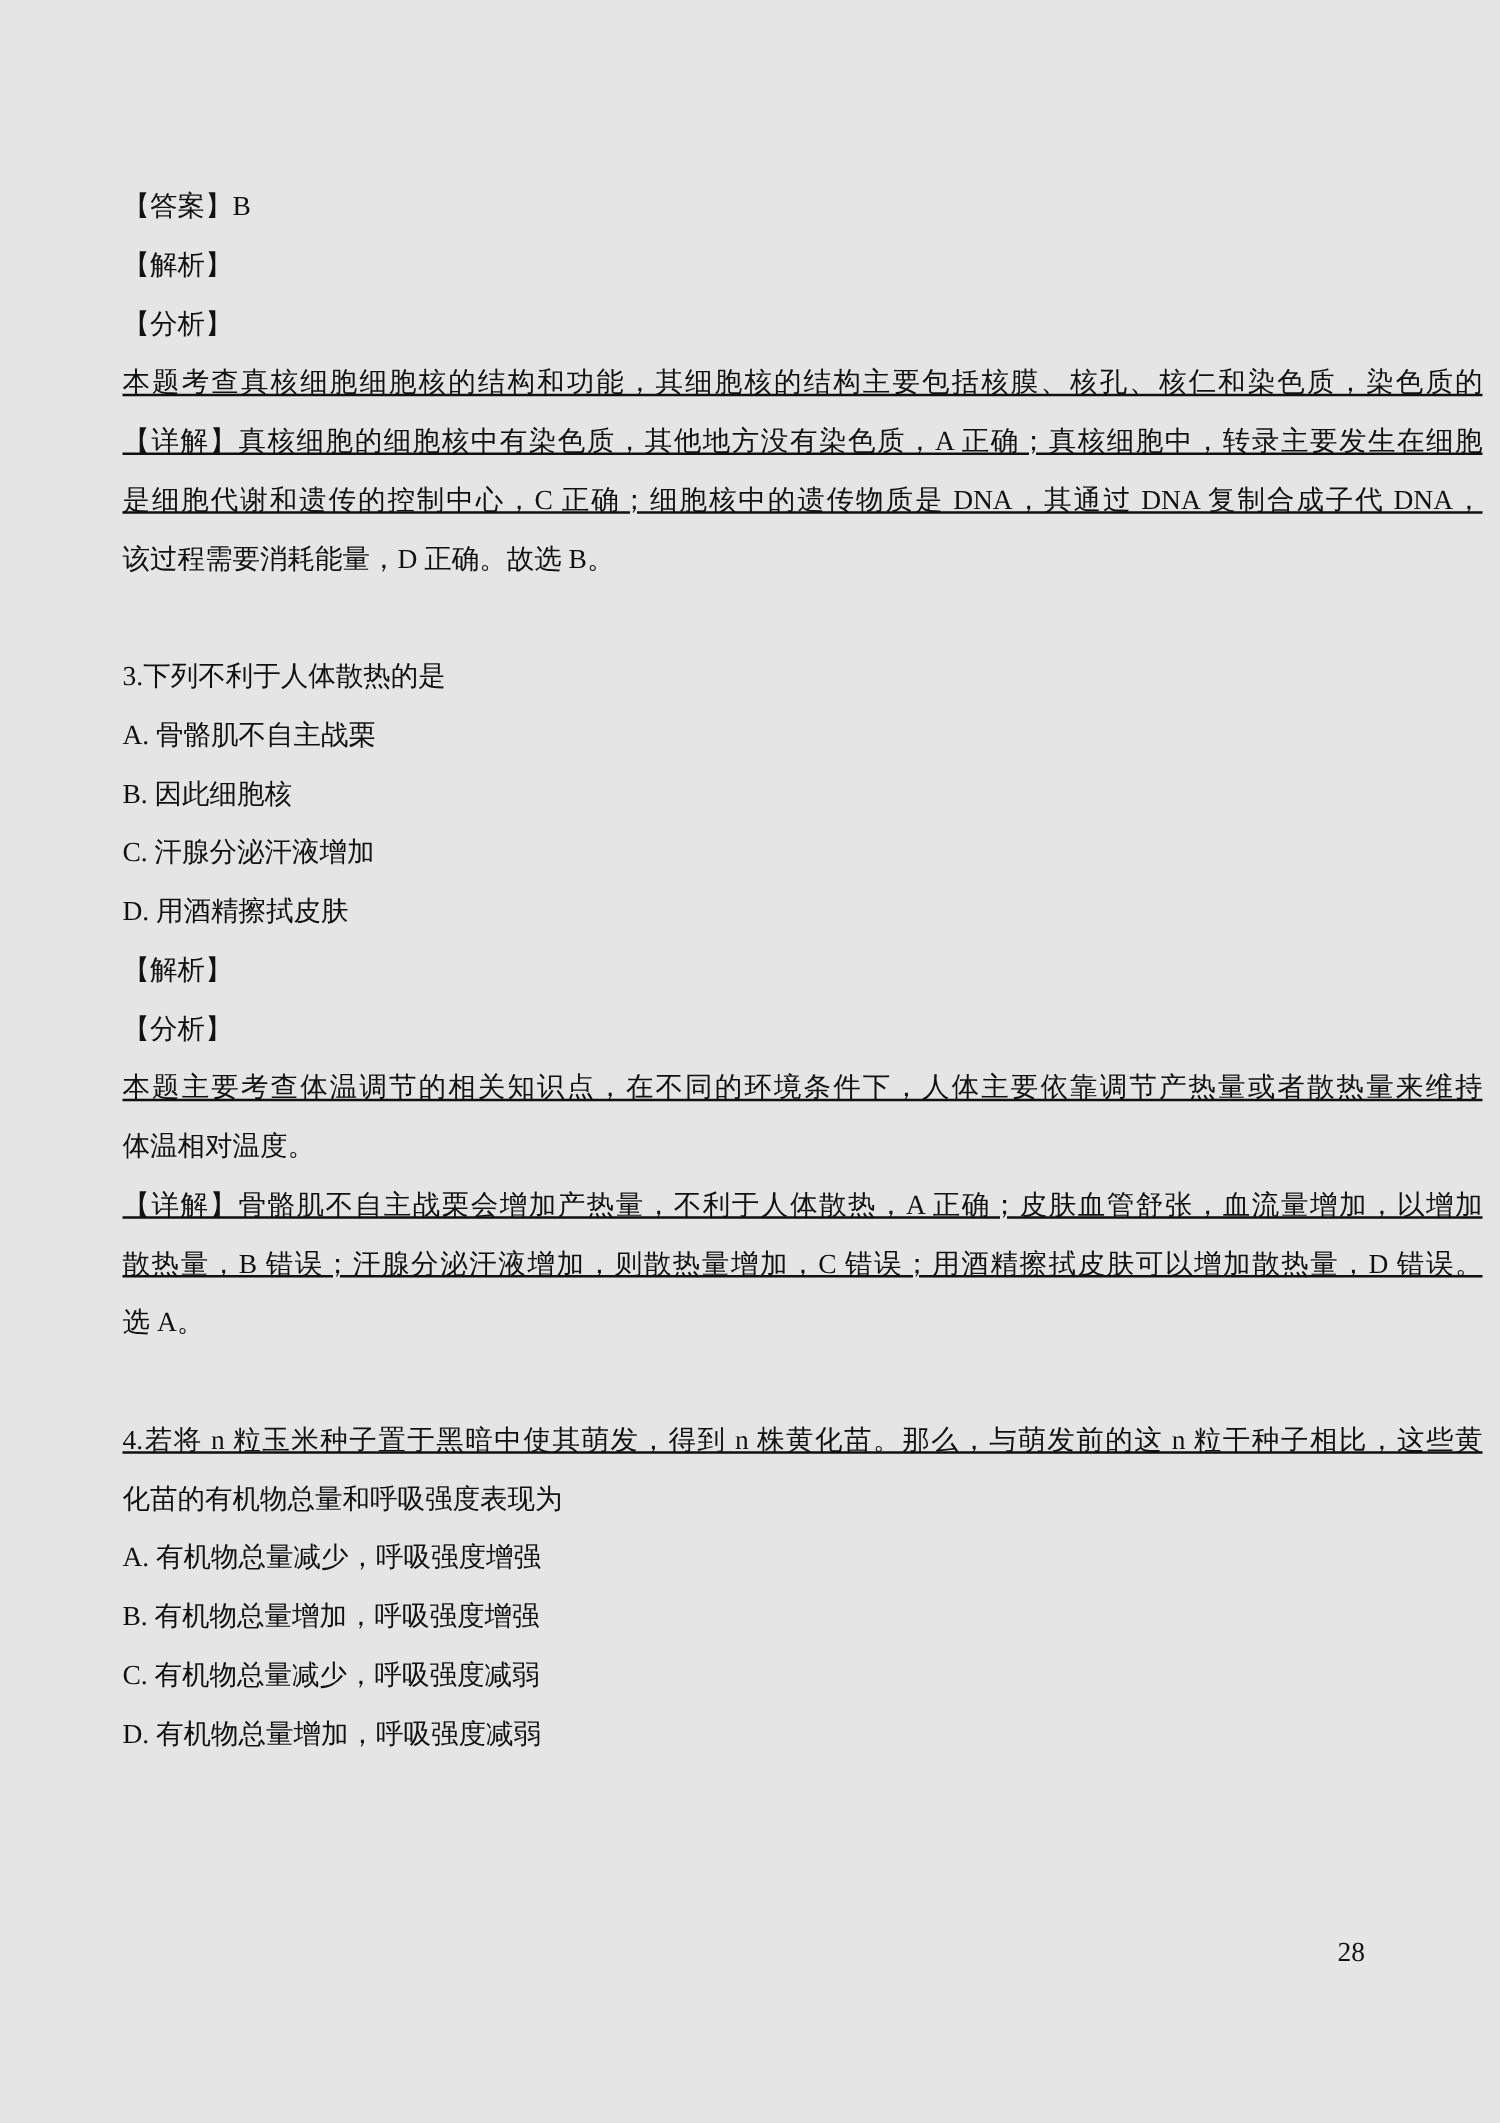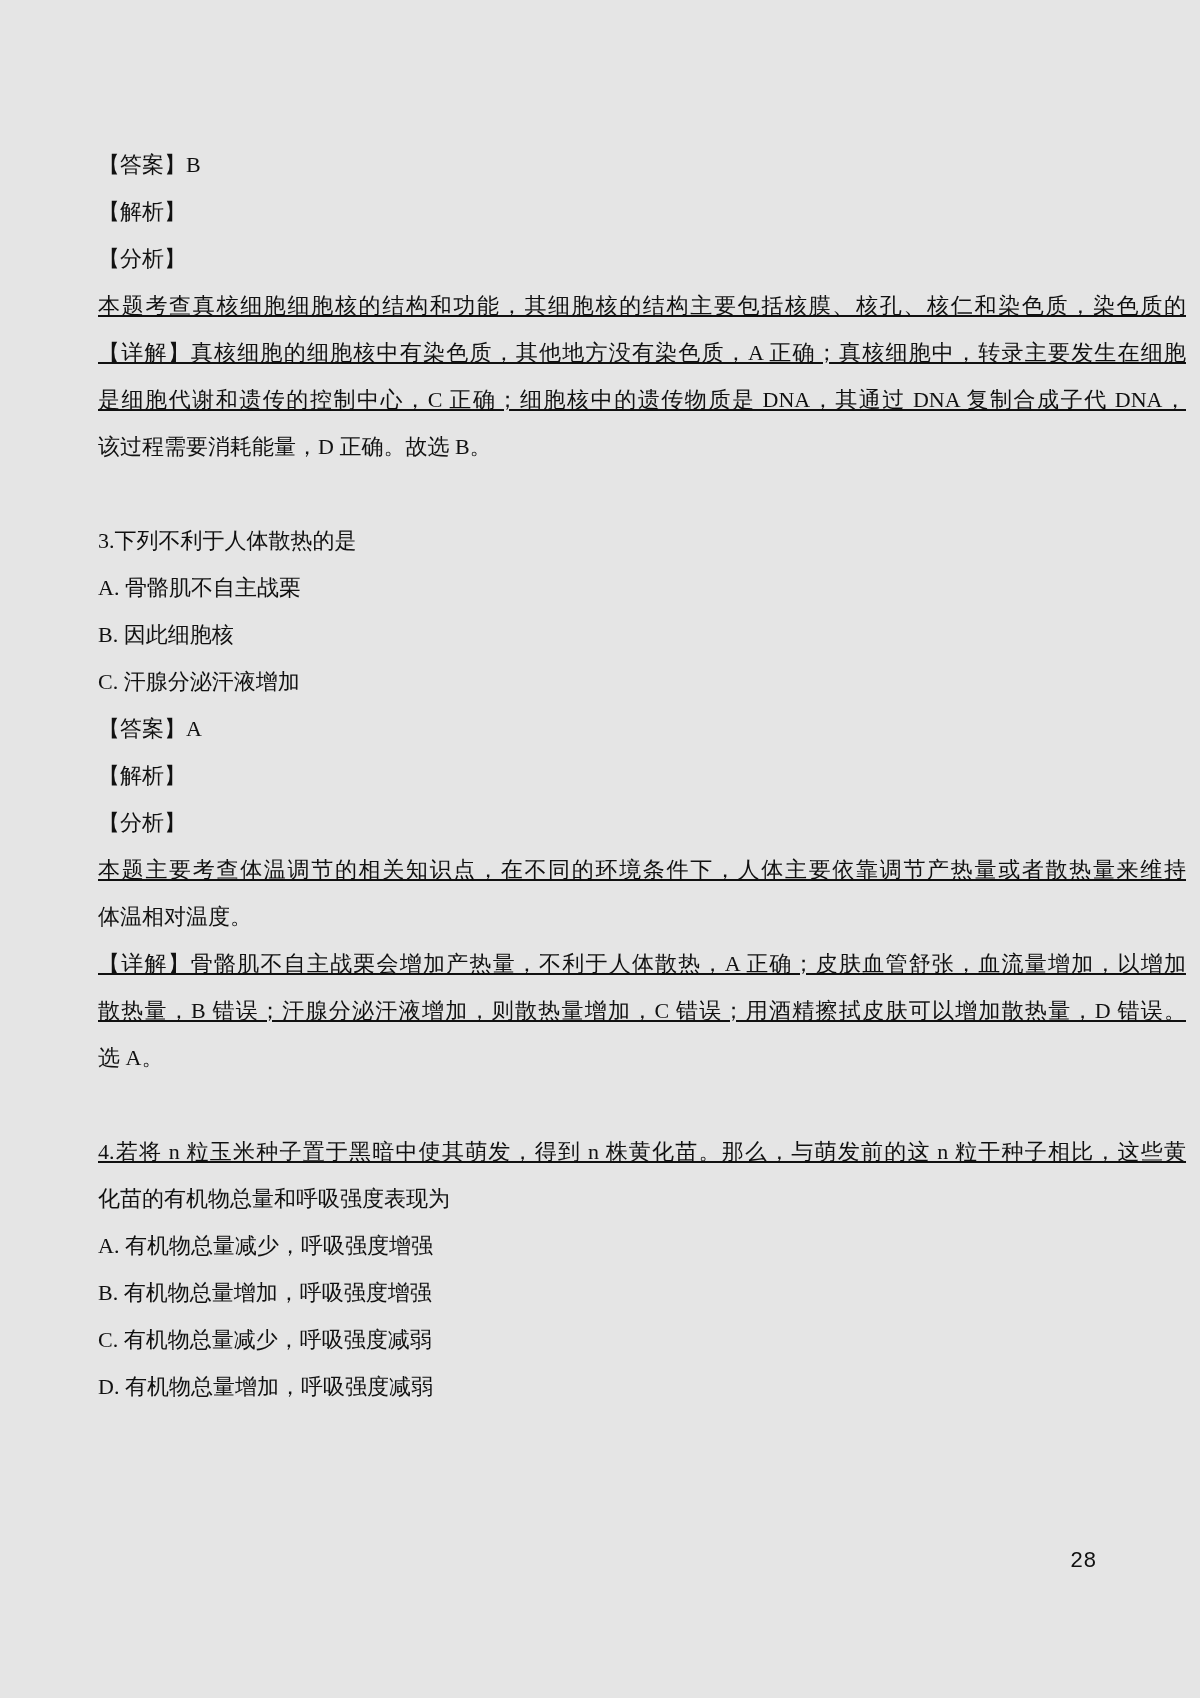--- a/index.html
+++ b/index.html
@@ -39,21 +39,20 @@
     height: 47px;
   }
   .footer {
     position: absolute;
     top: 1546px;
     left: 1070px;
     height: 32px;
     line-height: 32px;
     font-size: 22px;
     color: #111111;
-    font-family: Liberation Mono, monospace;
   }
 </style>
 </head>
 <body>
 
 <div class="page">
   <div class="content">
 
     <section>
       <div class="line">【答案】B</div>
@@ -65,21 +64,21 @@
       <div class="line">该过程需要消耗能量，D 正确。故选 B。</div>
     </section>
 
     <div class="blank"></div>
 
     <section>
       <div class="line">3.下列不利于人体散热的是</div>
       <div class="line">A. 骨骼肌不自主战栗</div>
       <div class="line">B. 因此细胞核</div>
       <div class="line">C. 汗腺分泌汗液增加</div>
-      <div class="line">【答案】A</div>
+      <div class="line">D. 用酒精擦拭皮肤</div>
       <div class="line">【解析】</div>
       <div class="line">【分析】</div>
       <div class="line just">本题主要考查体温调节的相关知识点，在不同的环境条件下，人体主要依靠调节产热量或者散热量来维持</div>
       <div class="line">体温相对温度。</div>
       <div class="line just">【详解】骨骼肌不自主战栗会增加产热量，不利于人体散热，A 正确；皮肤血管舒张，血流量增加，以增加</div>
       <div class="line just">散热量，B 错误；汗腺分泌汗液增加，则散热量增加，C 错误；用酒精擦拭皮肤可以增加散热量，D 错误。</div>
       <div class="line">选 A。</div>
     </section>
 
     <div class="blank"></div>

